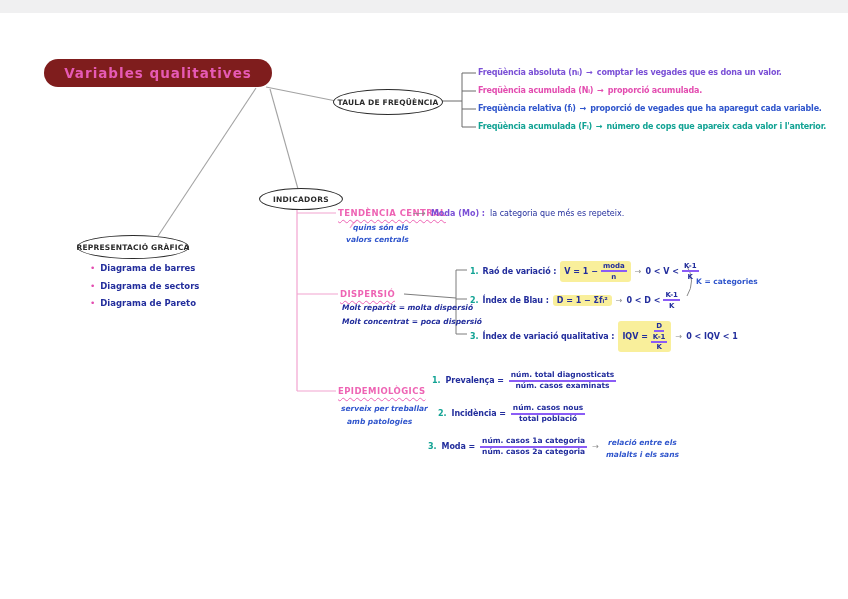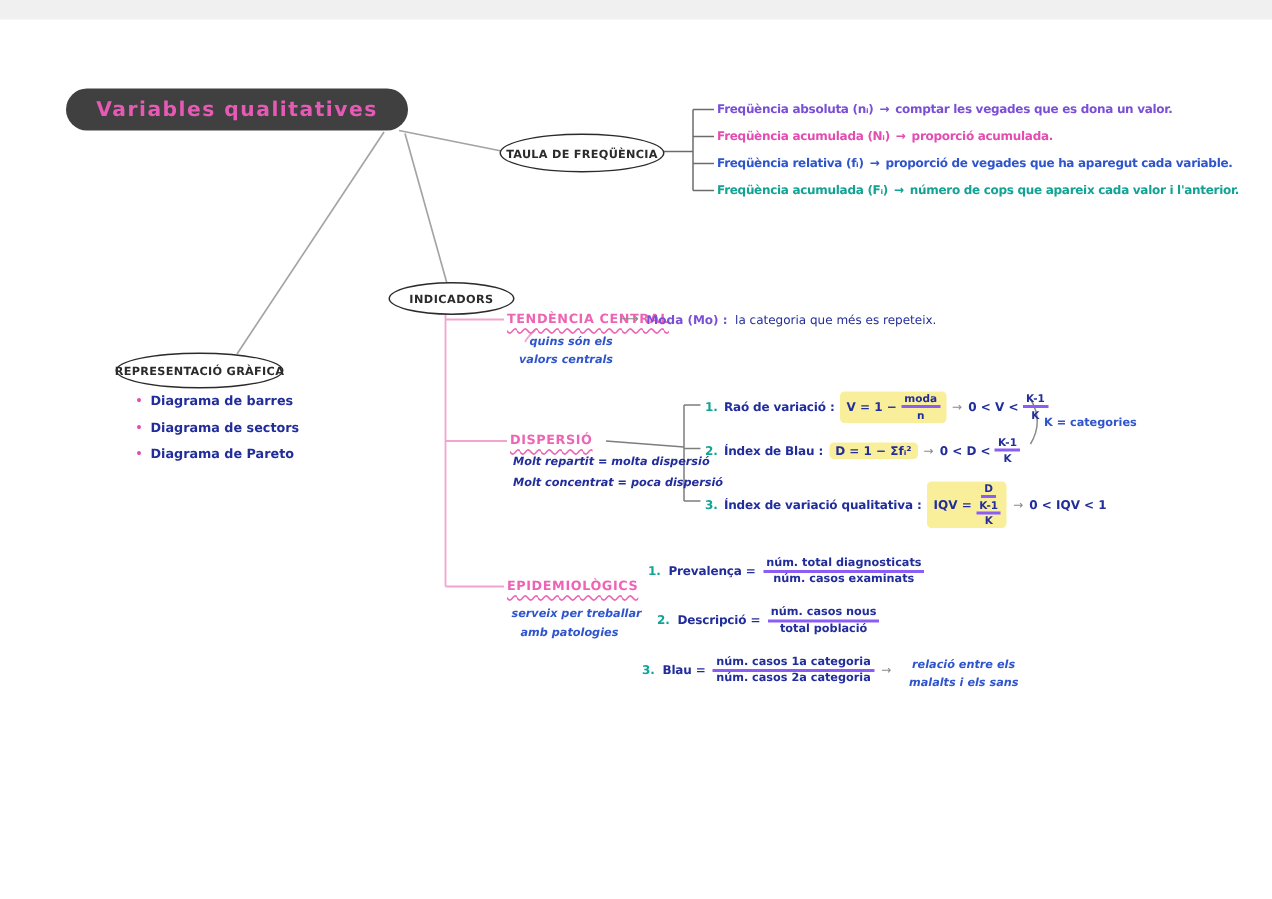--- a/index.html
+++ b/index.html
@@ -2,21 +2,21 @@
 <html><head>
 <meta charset="utf-8">
 <style>
   html,body{margin:0;padding:0;}
   body{width:848px;height:599px;background:#ffffff;font-family:"DejaVu Sans","Liberation Sans",sans-serif;position:relative;overflow:hidden;}
   .canvas{position:absolute;inset:0;}
   .topband{position:absolute;left:0;top:0;width:848px;height:13px;background:#f0f0f1;}
   svg.connectors{position:absolute;left:0;top:0;z-index:1;}
   .title-box{position:absolute;left:14px;top:27px;width:296px;height:36px;border:2px solid #c0bfbf;border-radius:9px;background:#fff;display:flex;align-items:center;justify-content:center;box-shadow:2px 2px 0 rgba(185,185,185,.35);z-index:2;}
   .title-box span{color:#9b9b9b;font-weight:bold;font-size:13.5px;letter-spacing:1.2px;white-space:nowrap;}
-  .heading{position:absolute;left:44px;top:59px;width:228px;height:28px;background:#404040;border-radius:14px;display:flex;align-items:center;justify-content:center;z-index:2;}
+  .heading{position:absolute;left:44px;top:59px;width:228px;height:28px;background:#7f1d1d;border-radius:14px;display:flex;align-items:center;justify-content:center;z-index:2;}
   .heading span{color:#e65ab5;font-weight:bold;font-size:13.5px;letter-spacing:1px;white-space:nowrap;}
   .cloud{position:absolute;border:1.5px solid #2b2b2b;border-radius:50%;background:#fff;display:flex;align-items:center;justify-content:center;z-index:2;}
   .cloud span{font-weight:bold;color:#2b2b2b;white-space:nowrap;}
   .cloud-taula{left:333px;top:89px;width:108px;height:24px;}
   .cloud-taula span{font-size:7.5px;letter-spacing:.2px;}
   .cloud-ind{left:259px;top:188px;width:82px;height:20px;}
   .cloud-ind span{font-size:7.5px;letter-spacing:.3px;}
   .cloud-repr{left:77px;top:235px;width:110px;height:22px;}
   .cloud-repr span{font-size:7.5px;letter-spacing:.2px;}
   .freq{position:absolute;left:478px;display:flex;align-items:center;gap:4px;font-size:8px;letter-spacing:-.2px;white-space:nowrap;font-weight:600;z-index:2;}
@@ -212,30 +212,30 @@
     <span class="m-num">1.</span>
     <span class="m-name" style="color:#222d9c">Prevalença =</span>
     <span class="frac">
       <span class="ft">núm. total diagnosticats</span>
       <span class="fb">núm. casos examinats</span>
     </span>
   </div>
 
   <div class="epi e2">
     <span class="m-num">2.</span>
-    <span class="m-name" style="color:#222d9c">Descripció =</span>
+    <span class="m-name" style="color:#222d9c">Incidència =</span>
     <span class="frac">
       <span class="ft">núm. casos nous</span>
       <span class="fb">total població</span>
     </span>
   </div>
 
   <div class="epi e3">
     <span class="m-num">3.</span>
-    <span class="m-name" style="color:#222d9c">Blau =</span>
+    <span class="m-name" style="color:#222d9c">Moda =</span>
     <span class="frac">
       <span class="ft">núm. casos 1a categoria</span>
       <span class="fb">núm. casos 2a categoria</span>
     </span>
     <span class="g-arrow">→</span>
   </div>
   <div class="note blue" style="left:608px;top:438px">relació entre els</div>
   <div class="note blue" style="left:606px;top:450px">malalts i els sans</div>
 
   <div class="cloud cloud-repr">

